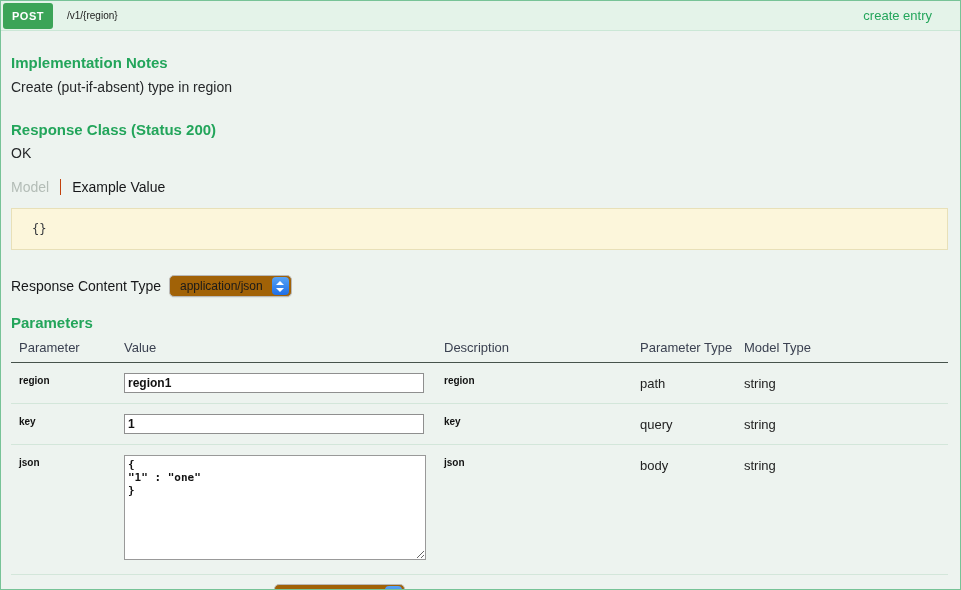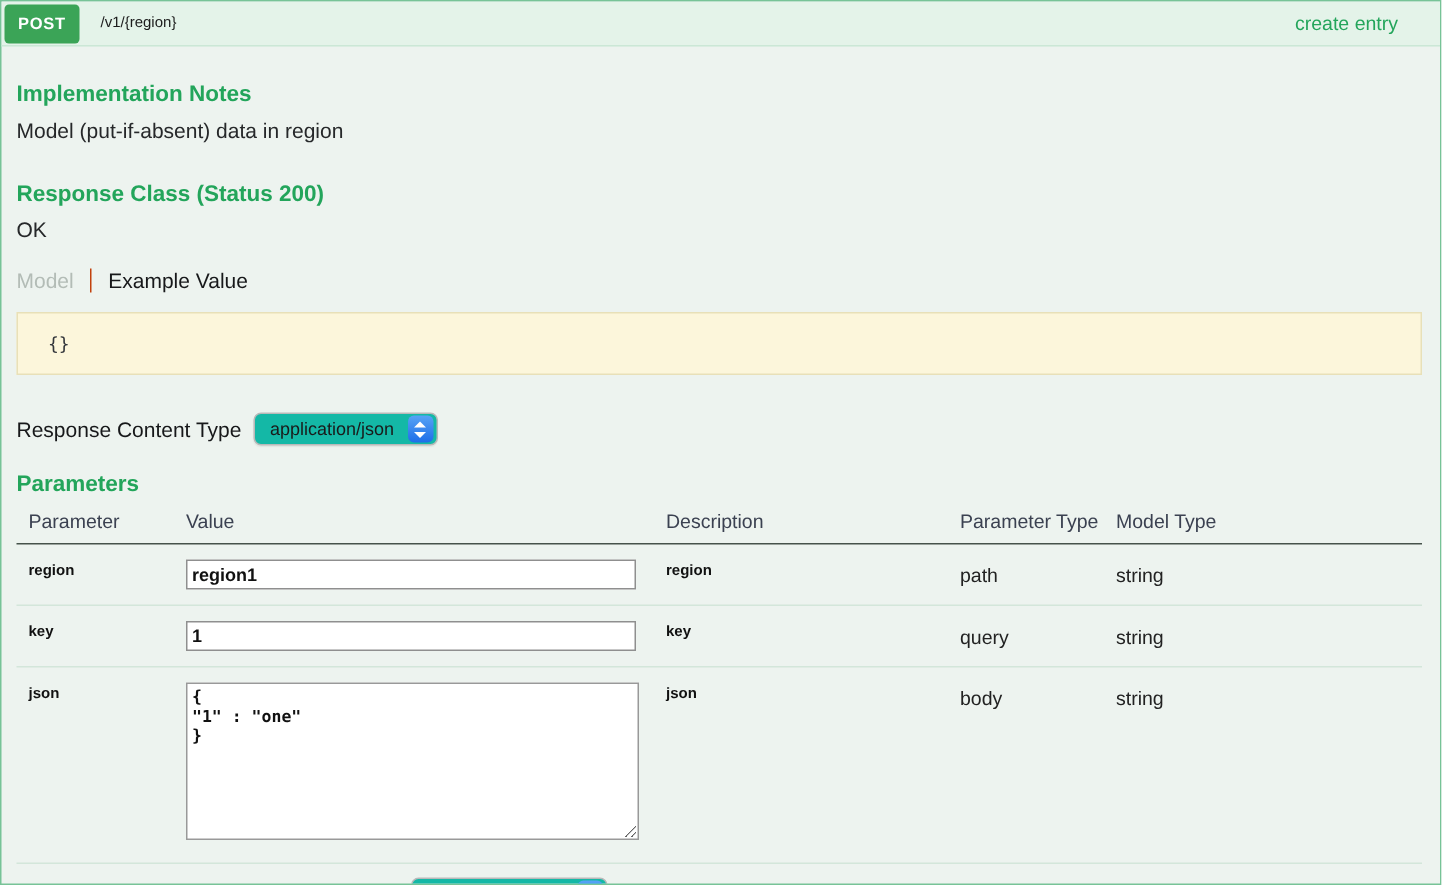--- a/index.html
+++ b/index.html
@@ -72,21 +72,21 @@
 
   .rct-row {
     margin-top: 25px;
     display: flex; align-items: center;
     font-size: 14px; color: #17181a;
   }
 
   
   .mac-select {
     display: inline-flex; align-items: center;
-    background: #14b8a6;
+    background: #a16207;
     border: 1px solid #b9b9b9;
     border-radius: 5px;
     height: 22px;
     padding-left: 10px;
     margin-left: 8px;
     font-size: 12px; color: #1a1a1a;
     cursor: pointer;
     box-shadow: 0 1px 1px rgba(0,0,0,.06);
   }
   .mac-select .stepper {
@@ -170,21 +170,21 @@
 
   <div class="op-header">
     <div class="method-badge">POST</div>
     <div class="op-path">/v1/{region}</div>
     <a class="op-action">create entry</a>
   </div>
 
   <div class="op-content">
 
     <div class="green-heading h-impl">Implementation Notes</div>
-    <div class="notes-text">Model (put-if-absent) data in region</div>
+    <div class="notes-text">Create (put-if-absent) type in region</div>
 
     <div class="green-heading h-resp">Response Class (Status 200)</div>
     <div class="status-text">OK</div>
 
     <div class="tabs">
       <div class="tab-model">Model</div>
       <div class="tab-example">Example Value</div>
     </div>
 
     <div class="example-box">{}</div>

